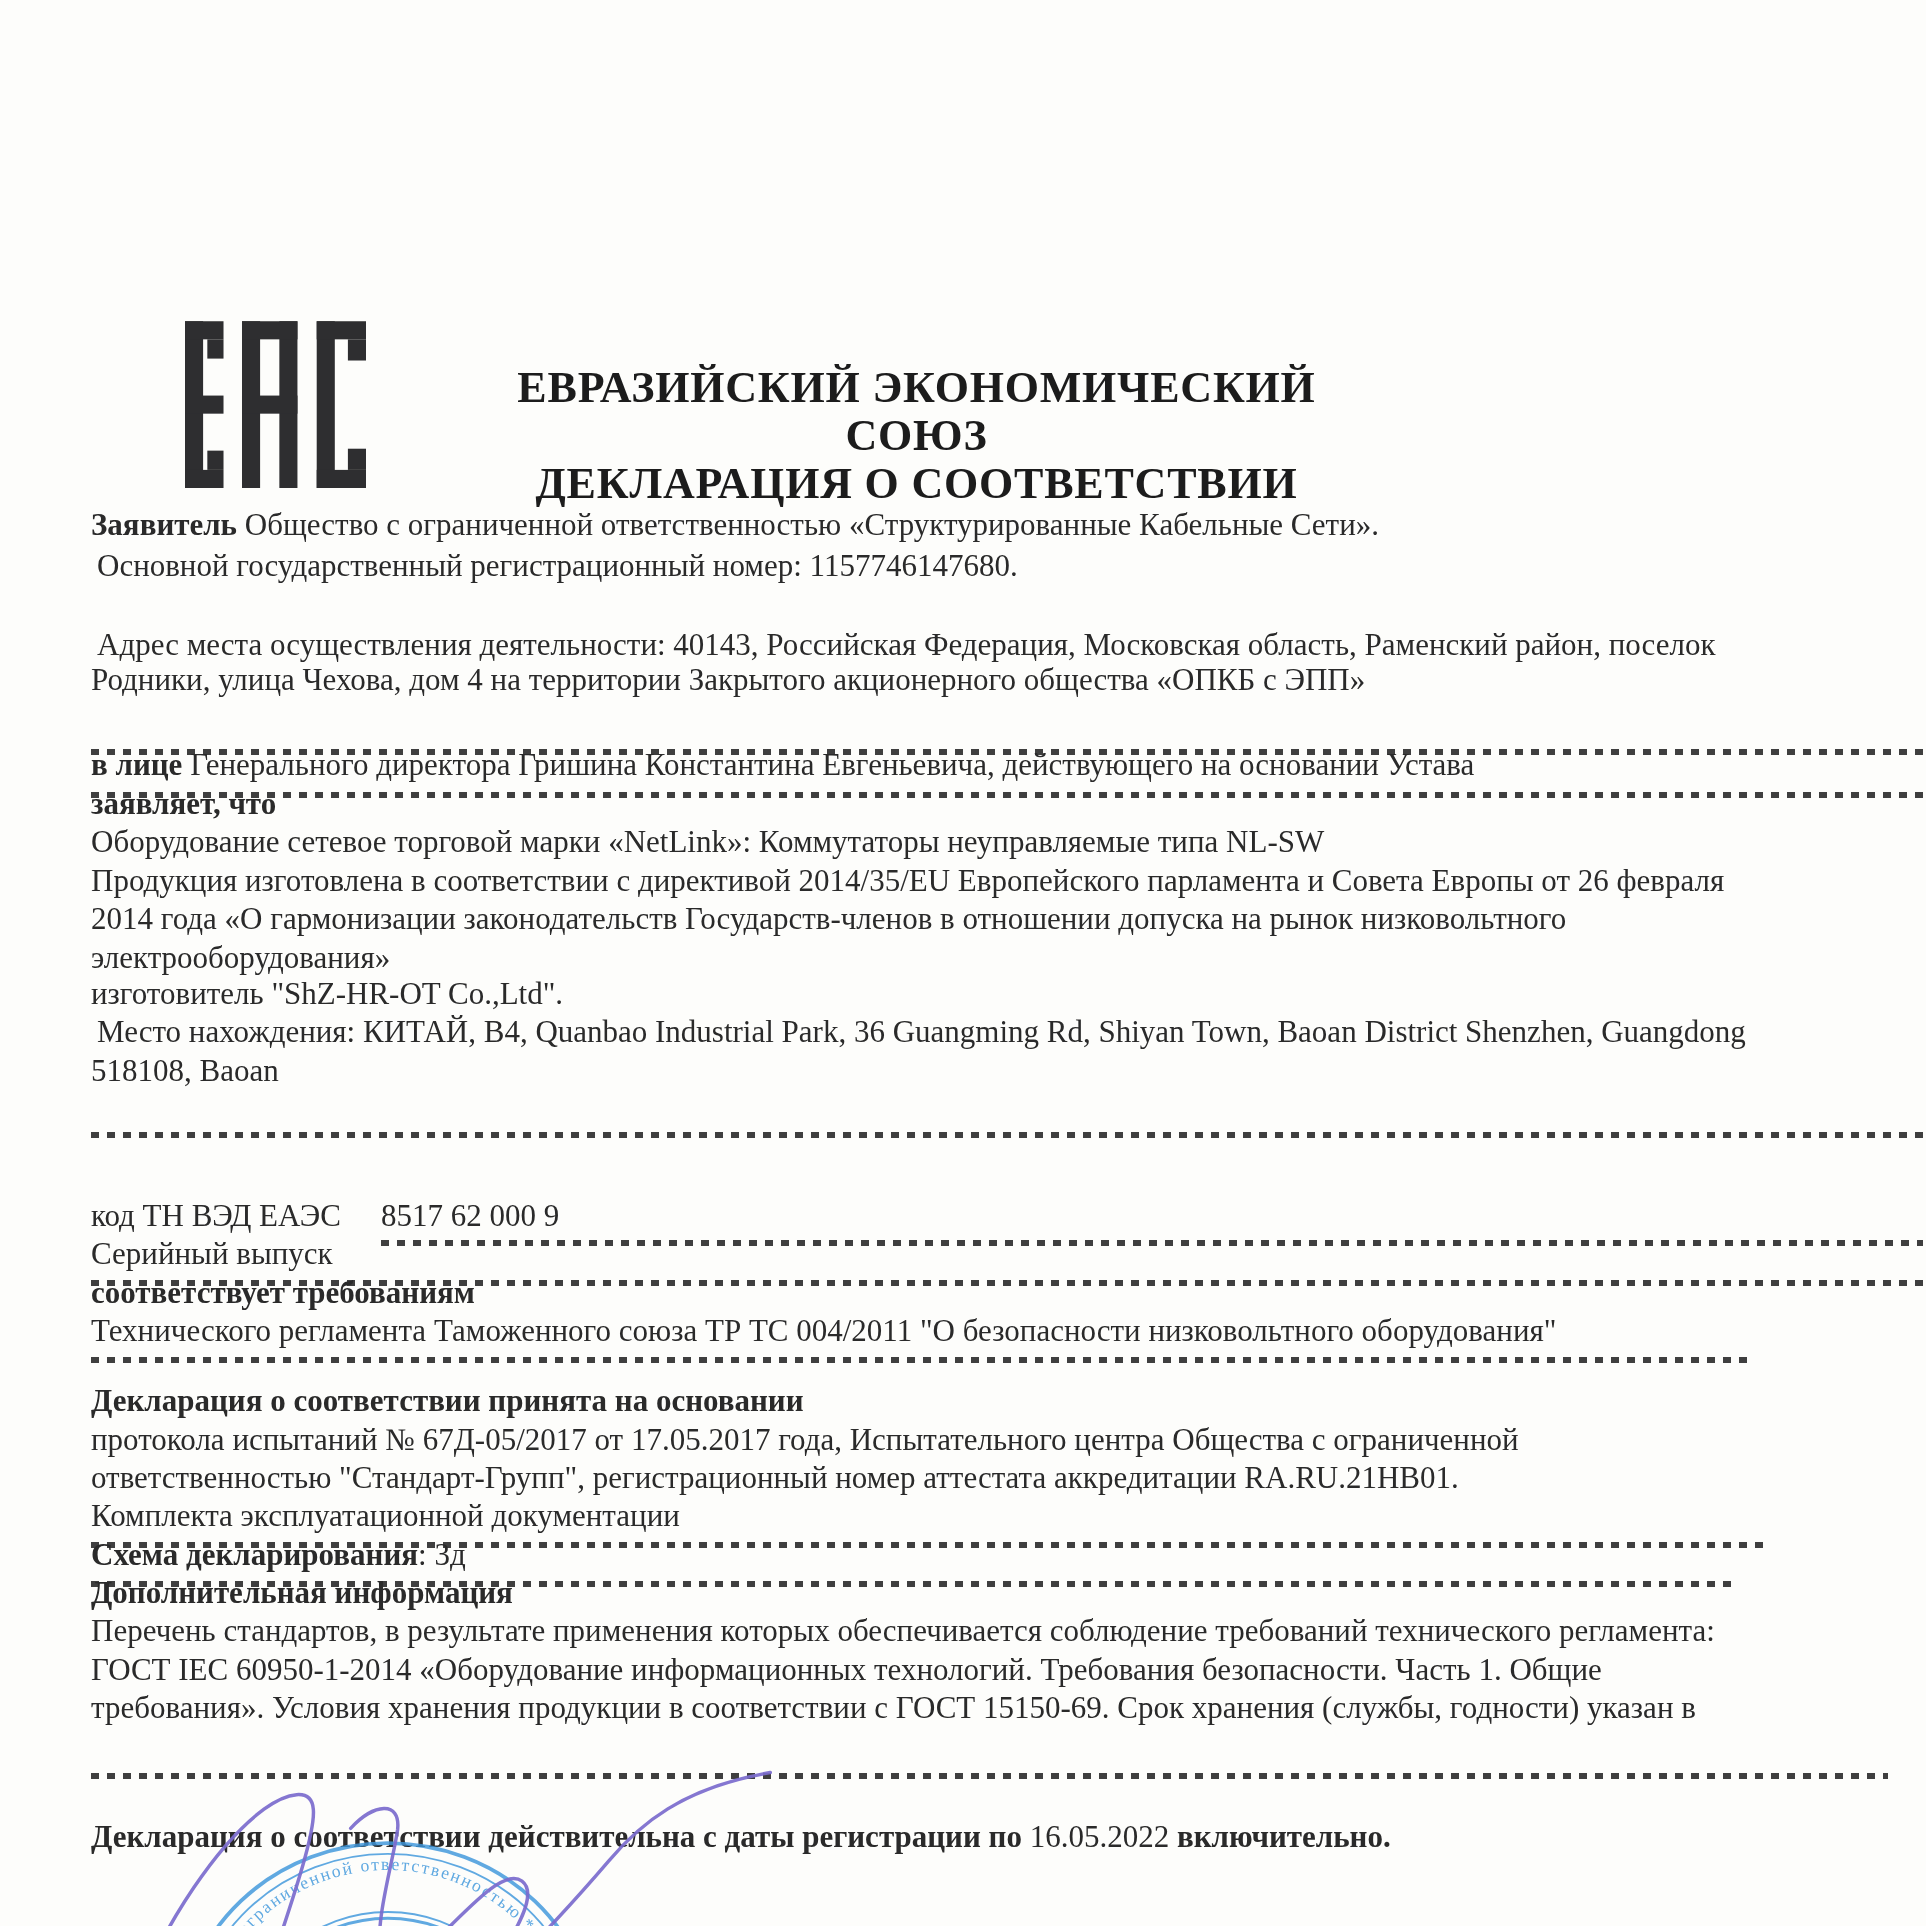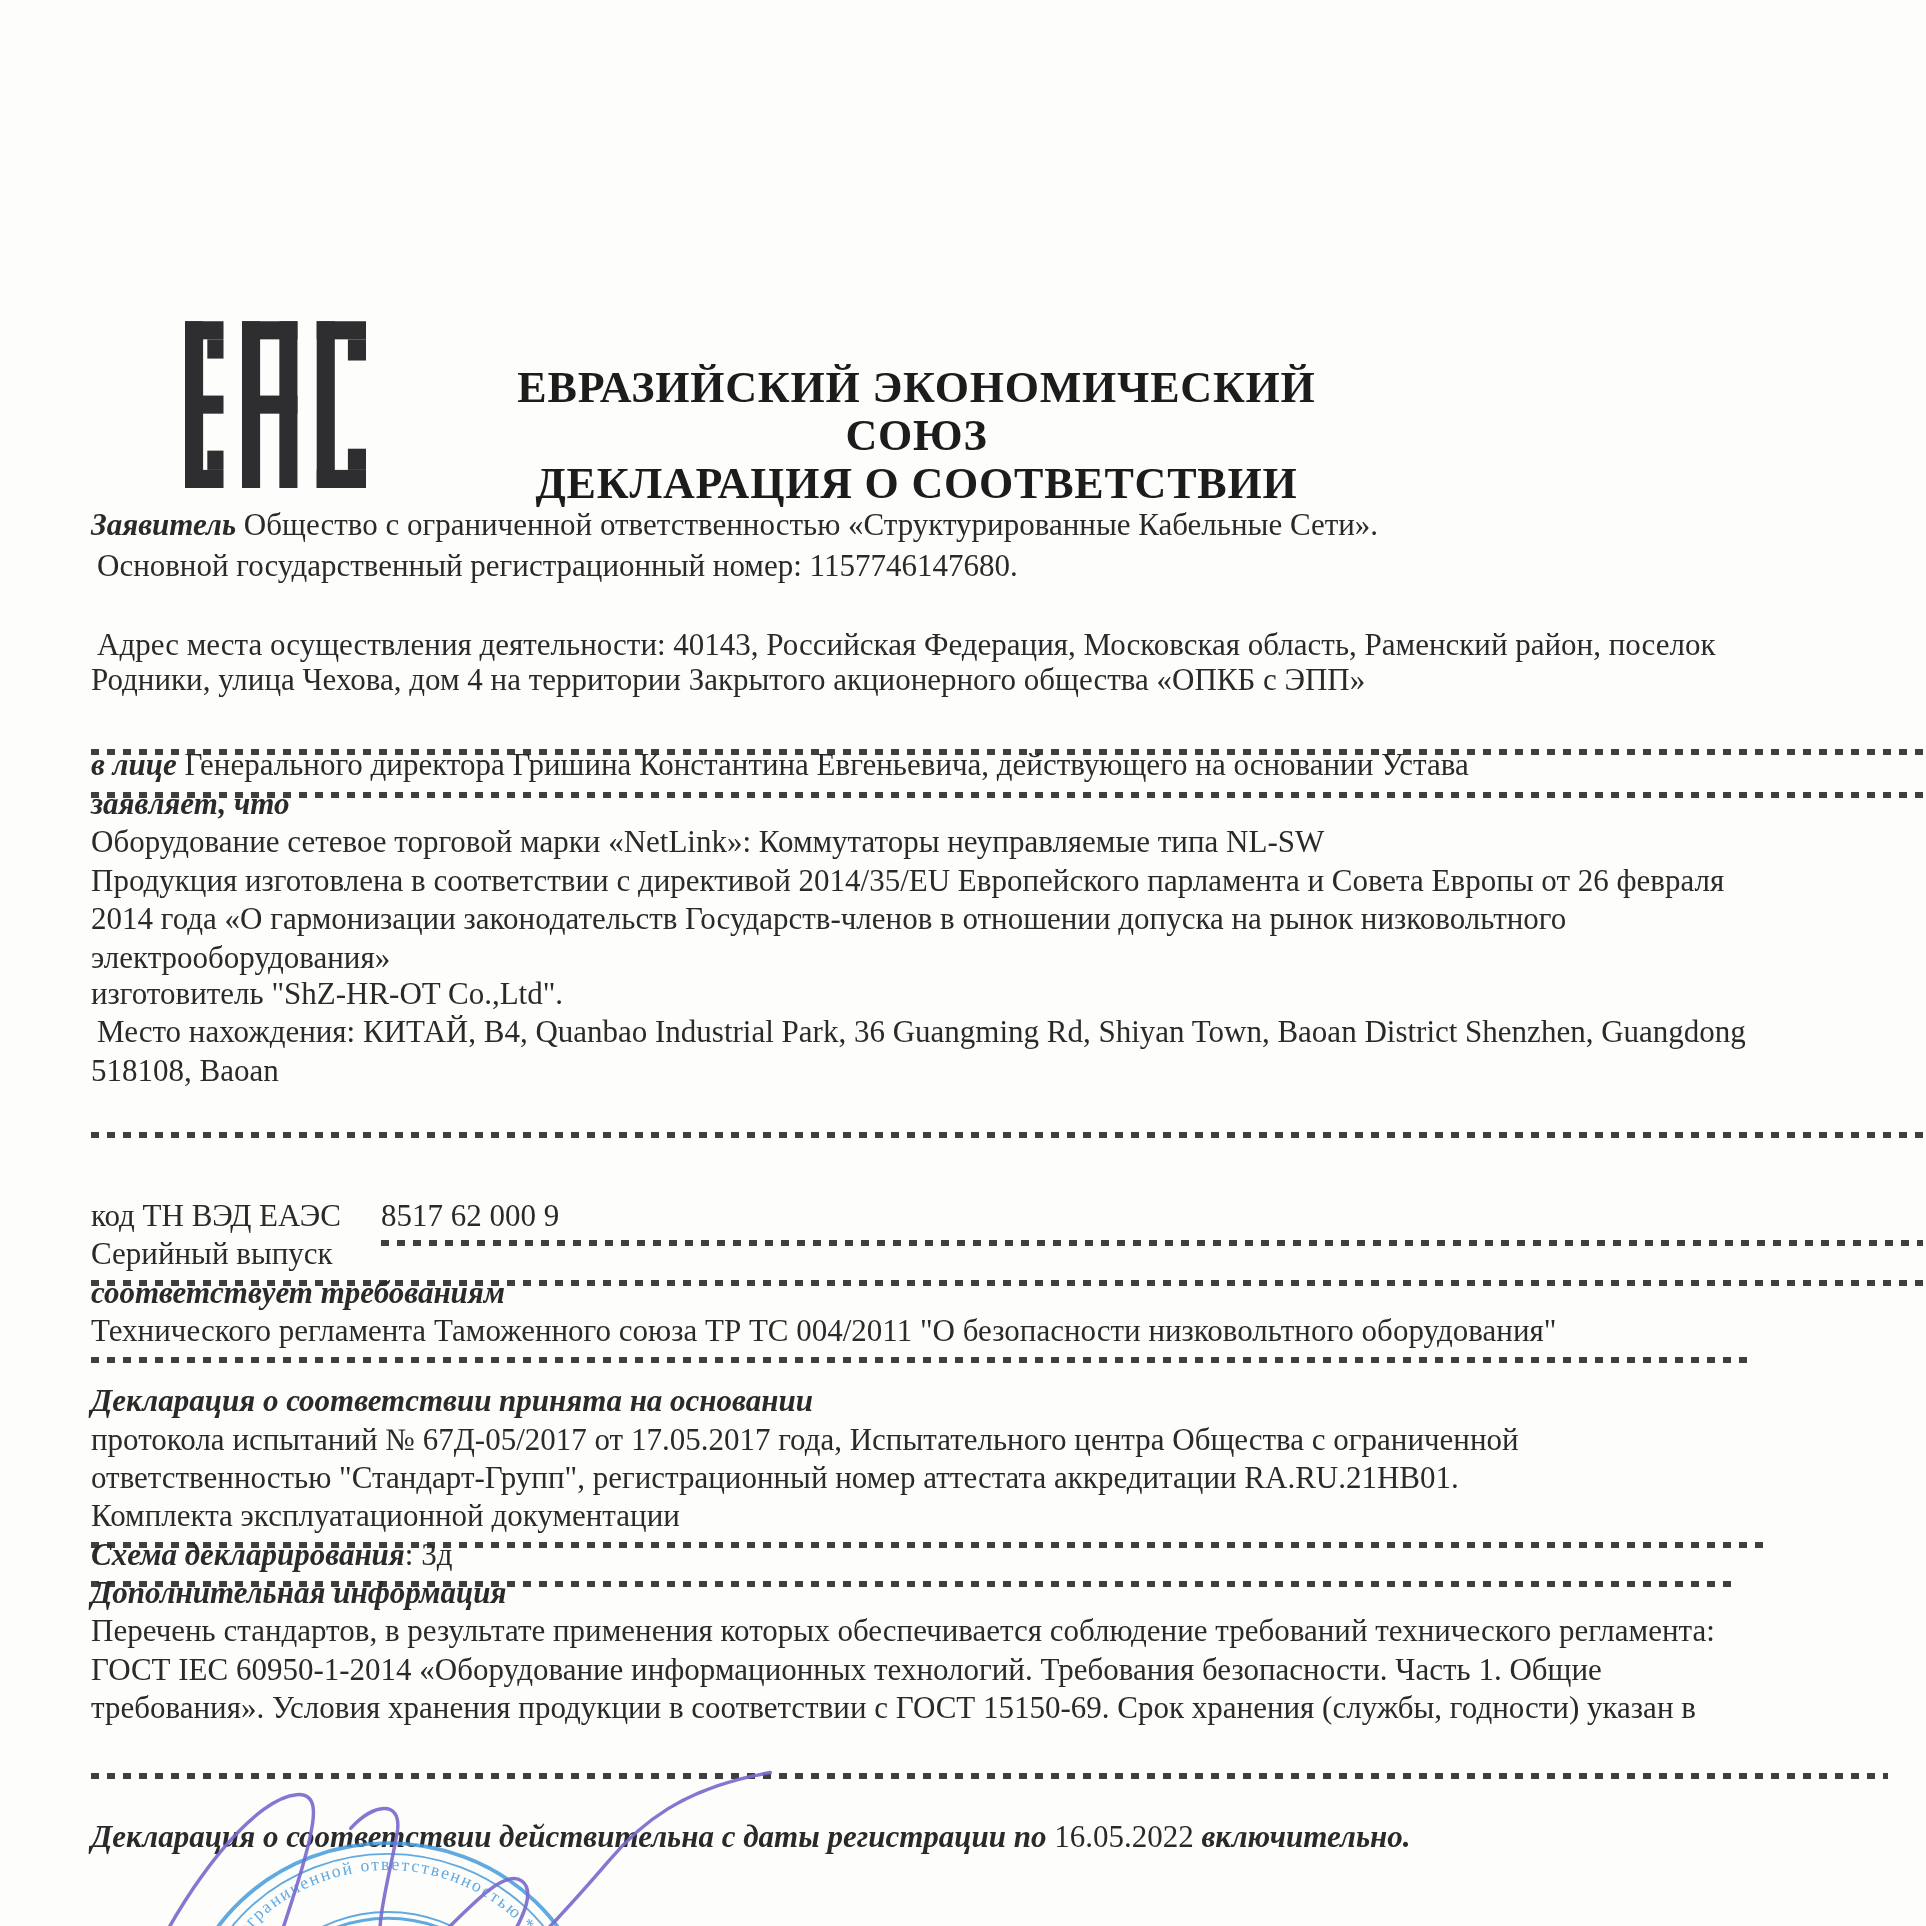--- a/index.html
+++ b/index.html
@@ -11,21 +11,21 @@
     font-family:"Liberation Serif", serif;
     color:#2a2a2a;
   }
   .ln{
     position:absolute;
     font-size:31px;
     line-height:39px;
     white-space:nowrap;
     color:#2a2a2a;
   }
-  .b{font-weight:bold;font-style:italic;}
+  .b{font-weight:bold;}
   .sm{font-size:31px;font-weight:normal;}
   .title{
     position:absolute;
     left:385px;top:324px;width:1063px;
     font-weight:bold;font-size:44px;line-height:48px;
     text-align:center;letter-spacing:0.8px;color:#1c1c1c;margin-top:40px;
   }
   .dash{
     position:absolute;height:6.2px;
     background:repeating-linear-gradient(90deg,#3f3f3f 0 7.7px,transparent 7.7px 16px);

